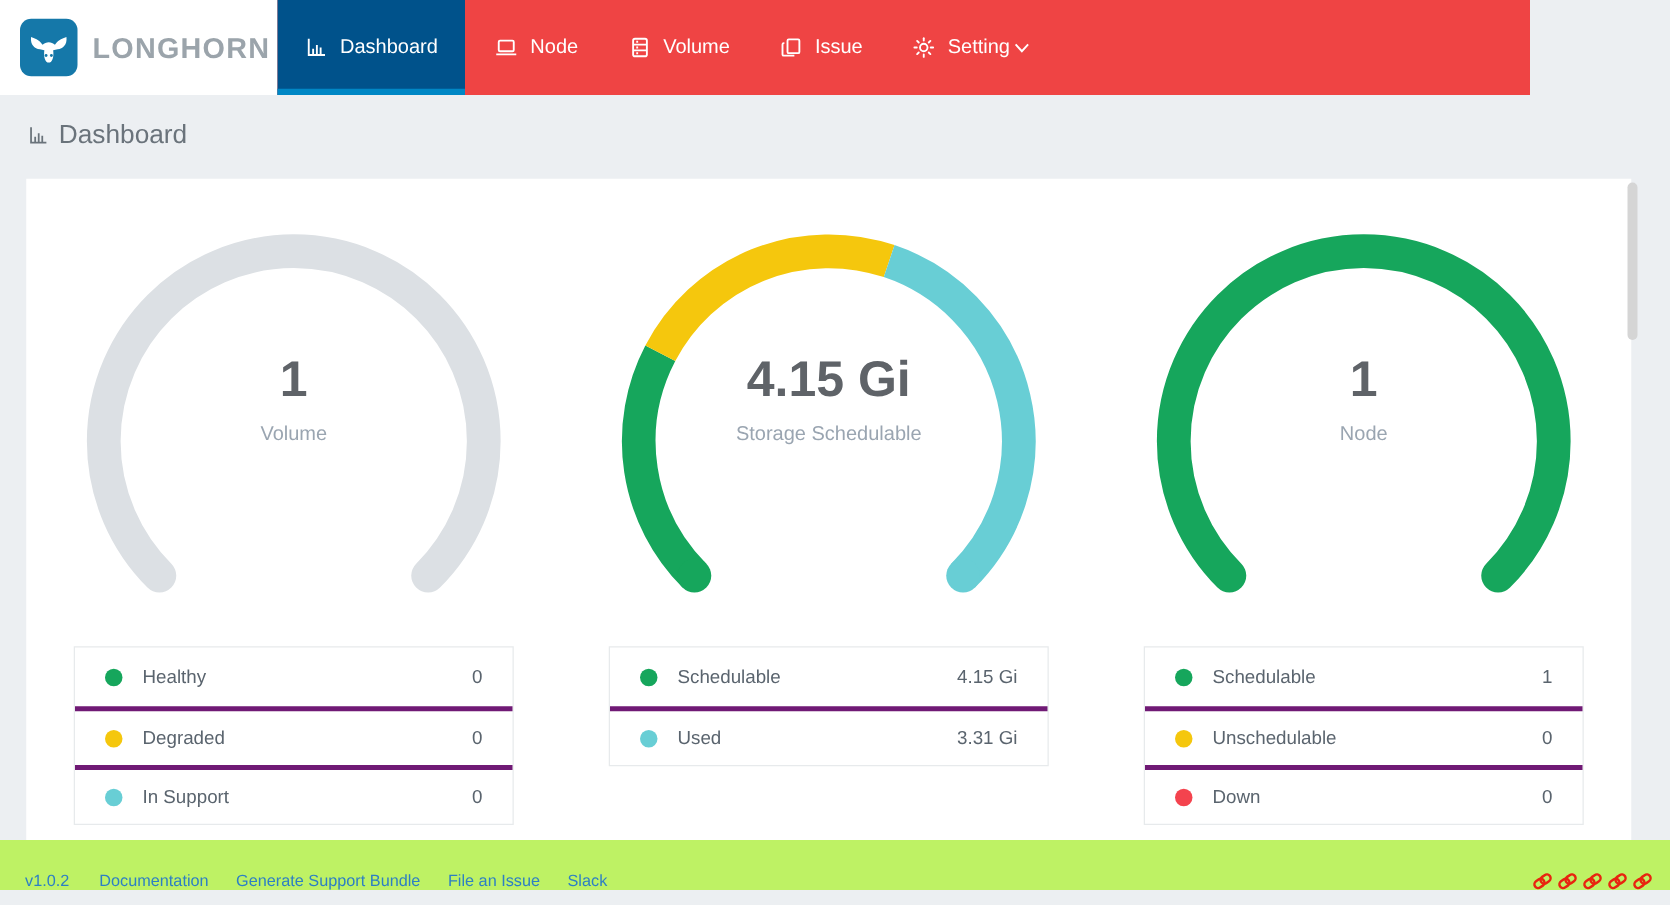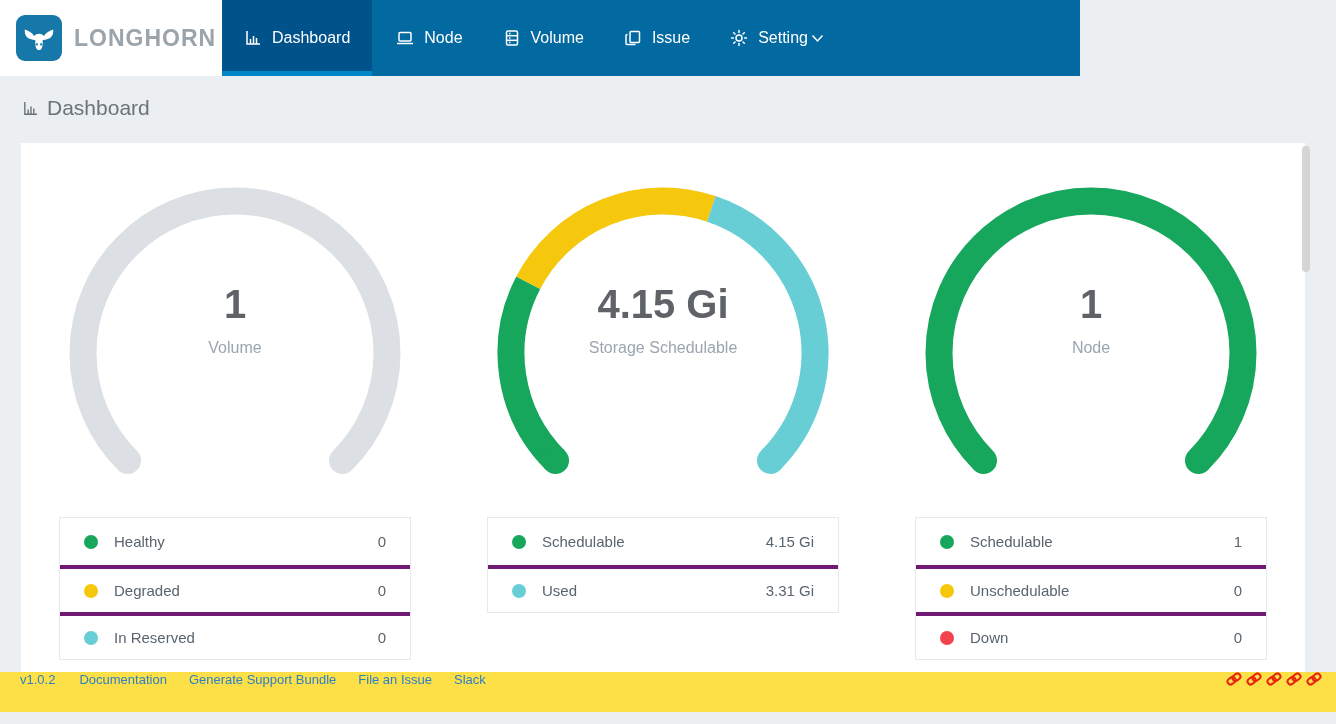--- a/index.html
+++ b/index.html
@@ -1,21 +1,21 @@
 <!DOCTYPE html>
 <html><head>
 <meta charset="utf-8">
 <style>
   * { margin:0; padding:0; box-sizing:border-box; }
   html,body { width:1336px; height:724px; overflow:hidden;
     font-family:"Liberation Sans", sans-serif; background:#eceff2; }
 
   
-  .header { position:absolute; top:0; left:0; width:1080px; height:76px;
-    background:#0369a1; display:flex; }
+  .header { position:absolute; top:0; left:0; width:1224px; height:76px;
+    background:#ef4444; display:flex; }
   .logo-block { width:222px; height:76px; background:#ffffff;
     display:flex; align-items:center; padding-left:16px; flex:none; }
   .logo-square { width:46px; height:46px; background:#1578a9; border-radius:9px;
     display:flex; align-items:center; justify-content:center; flex:none; }
   .logo-text { font-size:23px; font-weight:bold; color:#9ba4ab;
     letter-spacing:1px; margin-left:12px; }
   .nav { display:flex; height:76px; }
   .nav-item { position:relative; display:flex; align-items:center; height:76px;
     padding:0 16px; margin-left:8px; color:#ffffff; font-size:16px;
     cursor:pointer; text-decoration:none; }
@@ -49,21 +49,21 @@
     margin-right:16px; }
   .legend-label { font-size:15px; color:#5a646e; flex:1; }
   .legend-value { font-size:15px; color:#5a646e; }
 
   
   .scroll-thumb { position:absolute; left:1302px; top:146px; width:8px;
     height:126px; border-radius:4px; background:#d5d5d5; }
 
   
   .footer { position:absolute; left:0; top:672px; width:1336px; height:40px;
-    background:#fde047; display:flex; align-items:flex-start; padding:0 14px 0 20px;
+    background:#bef264; display:flex; align-items:flex-end; padding:0 14px 0 20px;
     font-size:13px; }
   .footer a { color:#2d7fc4; text-decoration:none; margin-right:22px;
     cursor:pointer; }
   .version { color:#2d7fc4; margin-right:24px; }
   .chain-icons { margin-left:auto; display:flex; align-items:center; gap:4px; }
   .chain-icons svg { display:block; }
 </style>
 </head>
 <body>
 
@@ -178,21 +178,21 @@
        <span class="legend-label">Healthy</span>
        <span class="legend-value">0</span>
      </div>
           <div class="legend-row">
        <span class="dot" style="background:#f5c70d"></span>
        <span class="legend-label">Degraded</span>
        <span class="legend-value">0</span>
      </div>
           <div class="legend-row">
        <span class="dot" style="background:#68ced5"></span>
-       <span class="legend-label">In Reserved</span>
+       <span class="legend-label">In Support</span>
        <span class="legend-value">0</span>
      </div>
         </div>
       </div>
       <div class="gauge-col">
         <div class="gauge-wrap">
        <svg width="340" height="300" viewBox="0 0 340 300">
             <path d="M 62.52 277.48 A 152 152 0 0 1 35.26 99.65" stroke="#16a65c" stroke-width="27" fill="none" stroke-linecap="butt"></path>
             <path d="M 35.26 99.65 A 152 152 0 0 1 218.32 25.89" stroke="#f5c70d" stroke-width="27" fill="none" stroke-linecap="butt"></path>
             <path d="M 218.32 25.89 A 152 152 0 0 1 277.48 277.48" stroke="#68ced5" stroke-width="27" fill="none" stroke-linecap="butt"></path>

